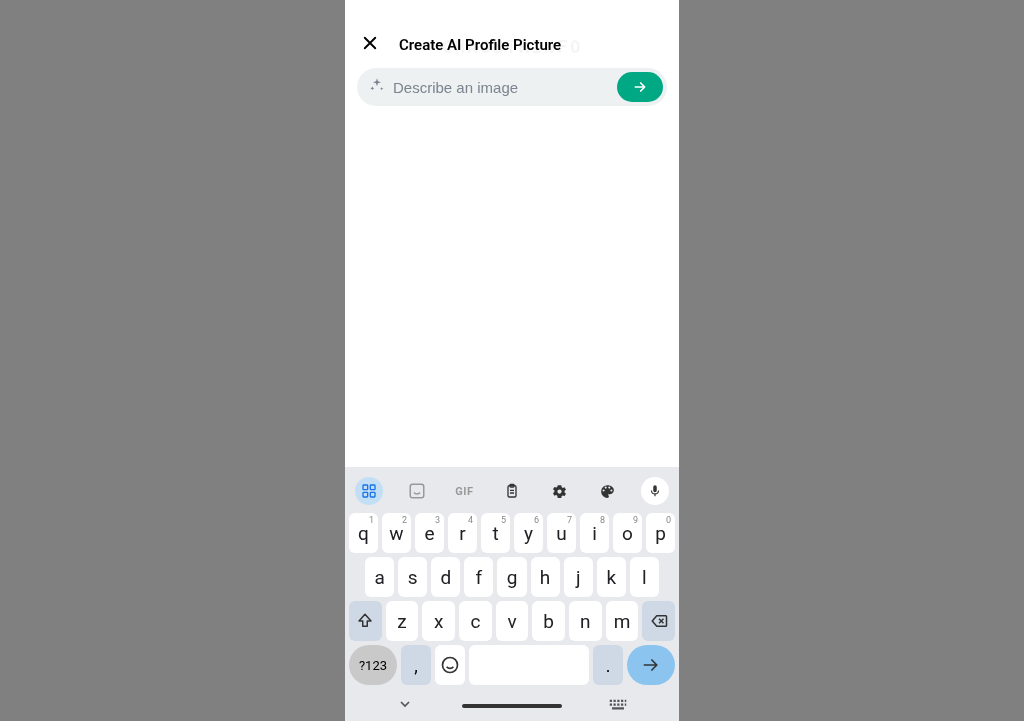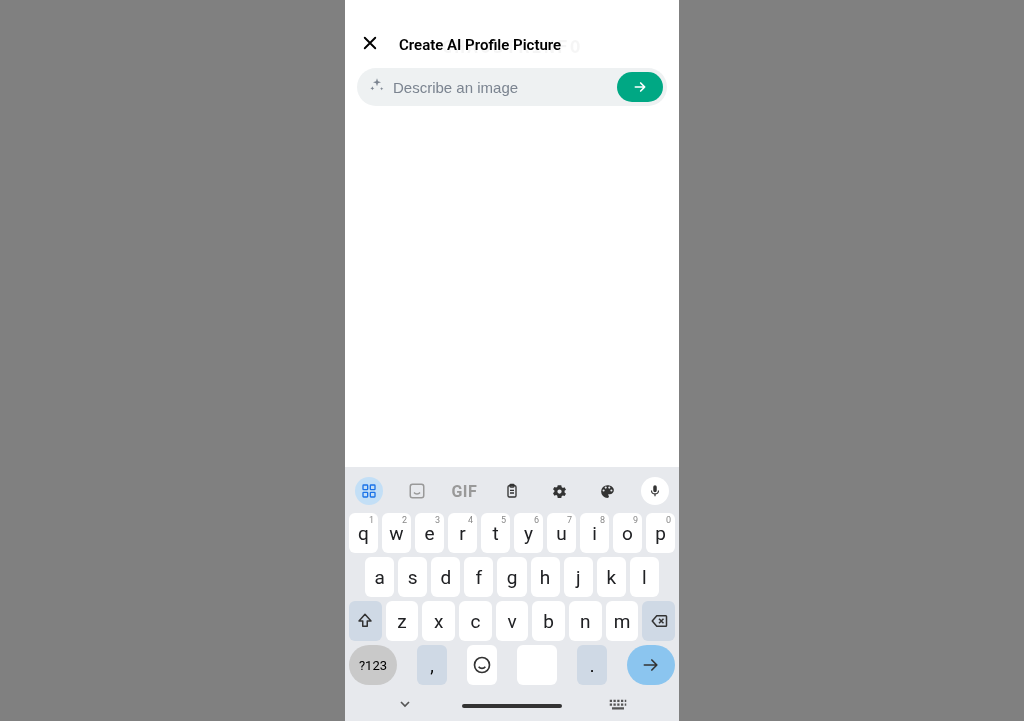--- a/index.html
+++ b/index.html
@@ -107,21 +107,21 @@
     height: 28px;
     border-radius: 50%;
     display: flex;
     align-items: center;
     justify-content: center;
     color: #333;
     font-size: 12px;
   }
   .tool.active { background: #c3dff6; }
   .tool.mic { background: #fff; }
-  .tool.gif { font-size: 16px; font-weight: 700; color: #999; letter-spacing: 0.5px; }
+  .tool.gif { font-size: 11px; font-weight: 700; color: #999; letter-spacing: 0.5px; }
   .tool svg { display: block; }
 
   .kb-row {
     display: flex;
     gap: 4px;
     padding: 2px 4px;
   }
   .key {
     flex: 1;
     height: 40px;
@@ -138,21 +138,21 @@
   }
   .key sup {
     position: absolute;
     top: 2px;
     right: 4px;
     font-size: 9px;
     color: #888;
   }
   .row2 { padding-left: 20px; padding-right: 20px; }
   .key-shift, .key-bsp { background: #cfd9e5; }
-  .bottom-row { display: flex; gap: 20px; padding: 2px 4px 6px; }
+  .bottom-row { display: flex; gap: 4px; padding: 2px 4px 6px; }
   .key-sym {
     width: 48px;
     background: #c9c9c9;
     border-radius: 20px;
     font-size: 13px;
     display:flex;align-items:center;justify-content:center;height:40px;cursor:pointer;
   }
   .key-comma, .key-period {
     width: 30px; background:#cfd9e5; border-radius:6px;height:40px;display:flex;align-items:center;justify-content:center;font-size:18px;cursor:pointer;
   }

